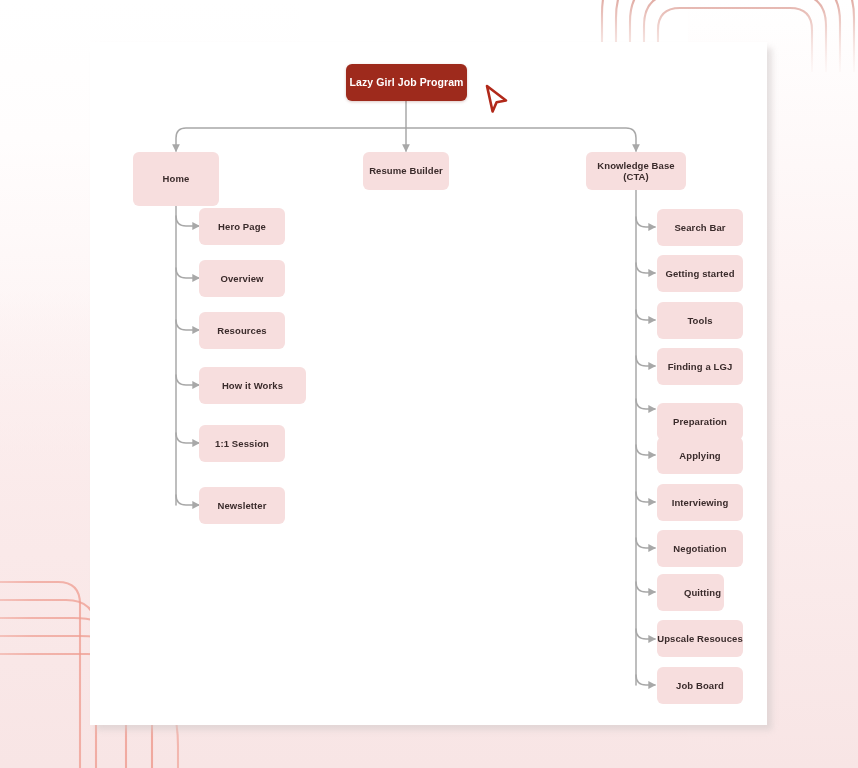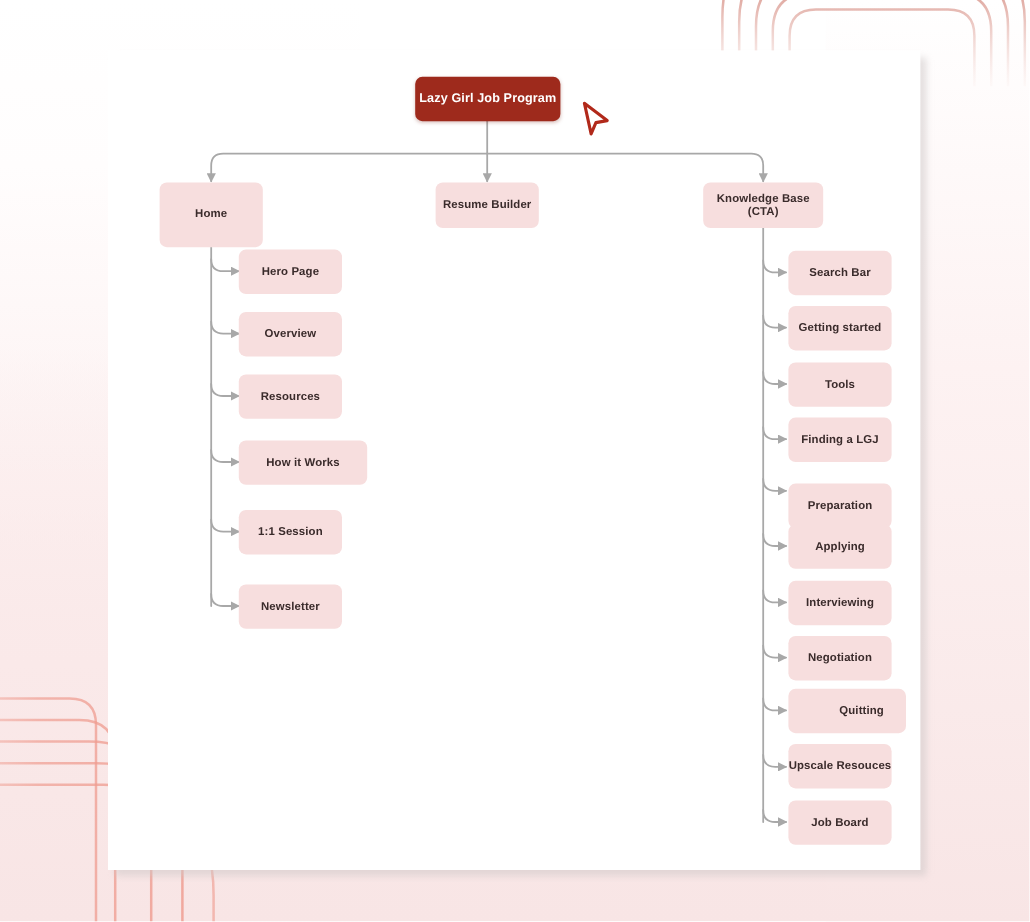--- a/index.html
+++ b/index.html
@@ -226,21 +226,21 @@
     <div class="node leaf" style="left:199px; top:487px; width:86px; height:37px;">Newsletter</div>
 
     <div class="node leaf" style="left:657px; top:209px; width:86px; height:37px;">Search Bar</div>
     <div class="node leaf" style="left:657px; top:255px; width:86px; height:37px;">Getting started</div>
     <div class="node leaf" style="left:657px; top:302px; width:86px; height:37px;">Tools</div>
     <div class="node leaf" style="left:657px; top:348px; width:86px; height:37px;">Finding a LGJ</div>
     <div class="node leaf" style="left:657px; top:391px; width:86px; height:37px;margin-top:12px;">Preparation</div>
     <div class="node leaf" style="left:657px; top:437px; width:86px; height:37px;">Applying</div>
     <div class="node leaf" style="left:657px; top:484px; width:86px; height:37px;">Interviewing</div>
     <div class="node leaf" style="left:657px; top:530px; width:86px; height:37px;">Negotiation</div>
-    <div class="node leaf" style="left:657px; top:574px; width:98px; height:37px;padding-left:24px;">Quitting</div>
+    <div class="node leaf" style="left:657px; top:574px; width:67px; height:37px;padding-left:24px;">Quitting</div>
     <div class="node leaf" style="left:657px; top:620px; width:86px; height:37px;">Upscale Resouces</div>
     <div class="node leaf" style="left:657px; top:667px; width:86px; height:37px;">Job Board</div>
 
     <div class="cursor">
       <svg width="26" height="34" viewBox="0 0 26 34" fill="none">
         <path d="M3 2 L22 16.5 L12.6 18.2 L8.6 27.5 Z" fill="#ffffff" stroke="#b1291a" stroke-width="2.6" stroke-linejoin="round"></path>
       </svg>
     </div>
 
   </div>

